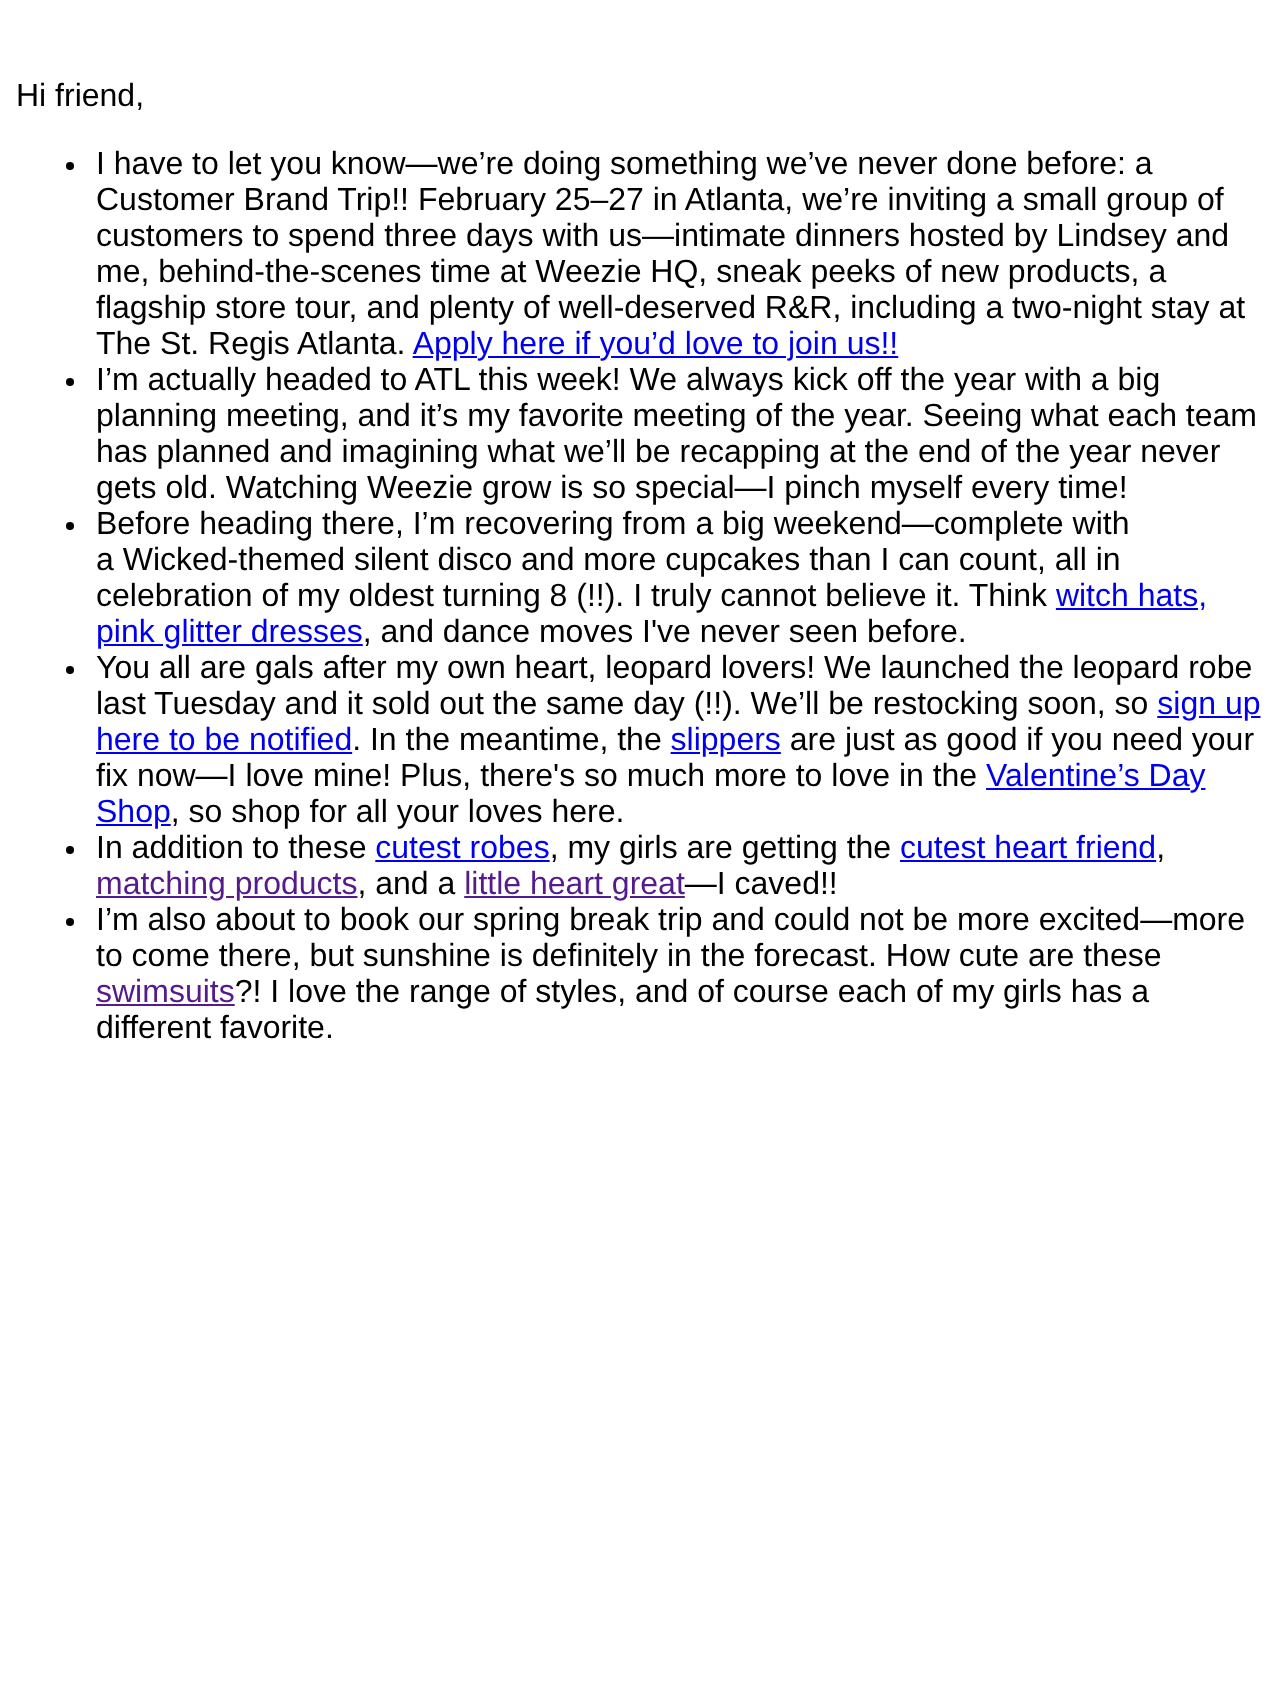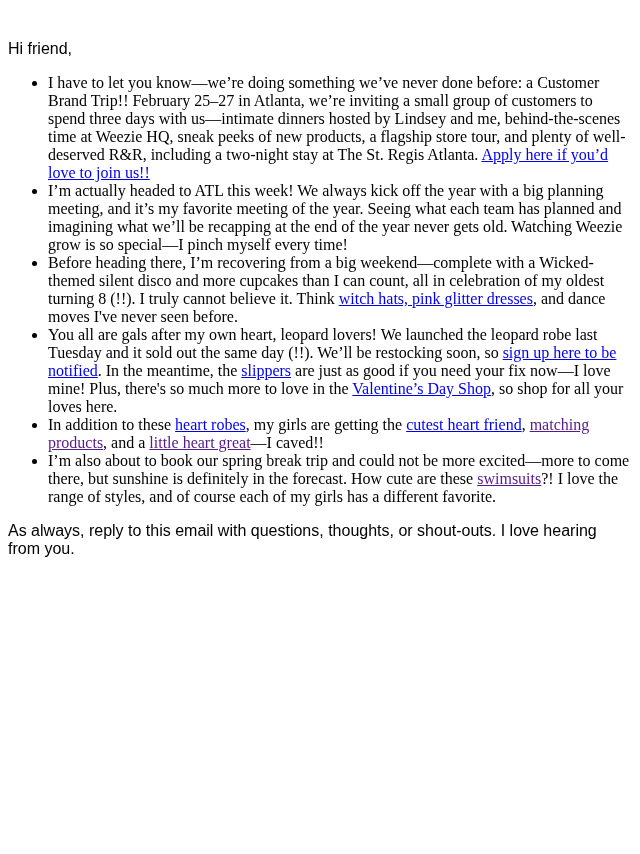--- a/index.html
+++ b/index.html
@@ -13,36 +13,35 @@
     box-sizing: border-box;
     padding: 40px 8px 8px 8px;
     font-family: "Liberation Sans", "DejaVu Sans", sans-serif;
     font-size: 16px;
     line-height: normal;
     color: var(--text-color, #000000);
     background: var(--bg-color, #ffffff);
   }
   .email-body p { margin: 16px 0; }
   .email-body p:first-child { margin-top: 0; }
-  .email-body ul { margin: 16px 0; padding: 0 0 0 40px; list-style-type: disc; font-family: Liberation Serif, serif; }
+  .email-body ul { margin: 16px 0; padding: 0 0 0 40px; list-style-type: disc; }
   .email-body li { margin: 0; padding: 0; }
   .email-body a {
     color: var(--link-color, #0000ee);
     text-decoration: underline;
     cursor: pointer;
   }
   .email-body a.visited { color: var(--visited-link-color, #551a8b); }
 </style>
 </head>
 <body>
 
 <div class="email-body">
   <p>Hi friend,</p>
   <ul>
     <li>I have to let you know—we’re doing something we’ve never done before: a Customer Brand Trip!! February 25–27 in Atlanta, we’re inviting a small group of customers to spend three days with us—intimate dinners hosted by Lindsey and me, behind-the-scenes time at Weezie HQ, sneak peeks of new products, a flagship store tour, and plenty of well-deserved R&amp;R, including a two-night stay at The St. Regis Atlanta. <a href="#">Apply here if you’d love to join us!!</a></li>
     <li>I’m actually headed to ATL this week! We always kick off the year with a big planning meeting, and it’s my favorite meeting of the year. Seeing what each team has planned and imagining what we’ll be recapping at the end of the year never gets old. Watching Weezie grow is so special—I pinch myself every time!</li>
     <li>Before heading there, I’m recovering from a big weekend—complete with a&nbsp;Wicked-themed silent disco and more cupcakes than I can count, all in celebration of my oldest turning 8 (!!). I truly cannot believe it. Think <a href="#">witch hats, pink glitter dresses</a>, and dance moves I've never seen before.</li>
     <li>You all are gals after my own heart, leopard lovers! We launched the leopard robe last Tuesday and it sold out the same day (!!). We’ll be restocking soon, so <a href="#">sign up here to be notified</a>. In the meantime, the <a href="#">slippers</a> are just as good if you need your fix now—I love mine! Plus, there's so much more to love in the <a href="#">Valentine’s Day Shop</a>, so shop for all your loves here.</li>
-    <li>In addition to these <a href="#">heart robes</a>, my girls are getting the <a href="#">cutest heart friend</a>, <a href="#" class="visited">matching products</a>, and a <a href="#" class="visited">little heart great</a>—I caved!!</li>
+    <li>In addition to these <a href="#">cutest robes</a>, my girls are getting the <a href="#">cutest heart friend</a>, <a href="#" class="visited">matching products</a>, and a <a href="#" class="visited">little heart great</a>—I caved!!</li>
     <li>I’m also about to book our spring break trip and could not be more excited—more to come there, but sunshine is definitely in the forecast. How cute are these <a href="#" class="visited">swimsuits</a>?! I love the range of styles, and of course each of my girls has a different favorite.</li>
   </ul>
-  <p>As always, reply to this email with questions, thoughts, or shout-outs. I love hearing from you.</p>
 </div>
 
 </body></html>

